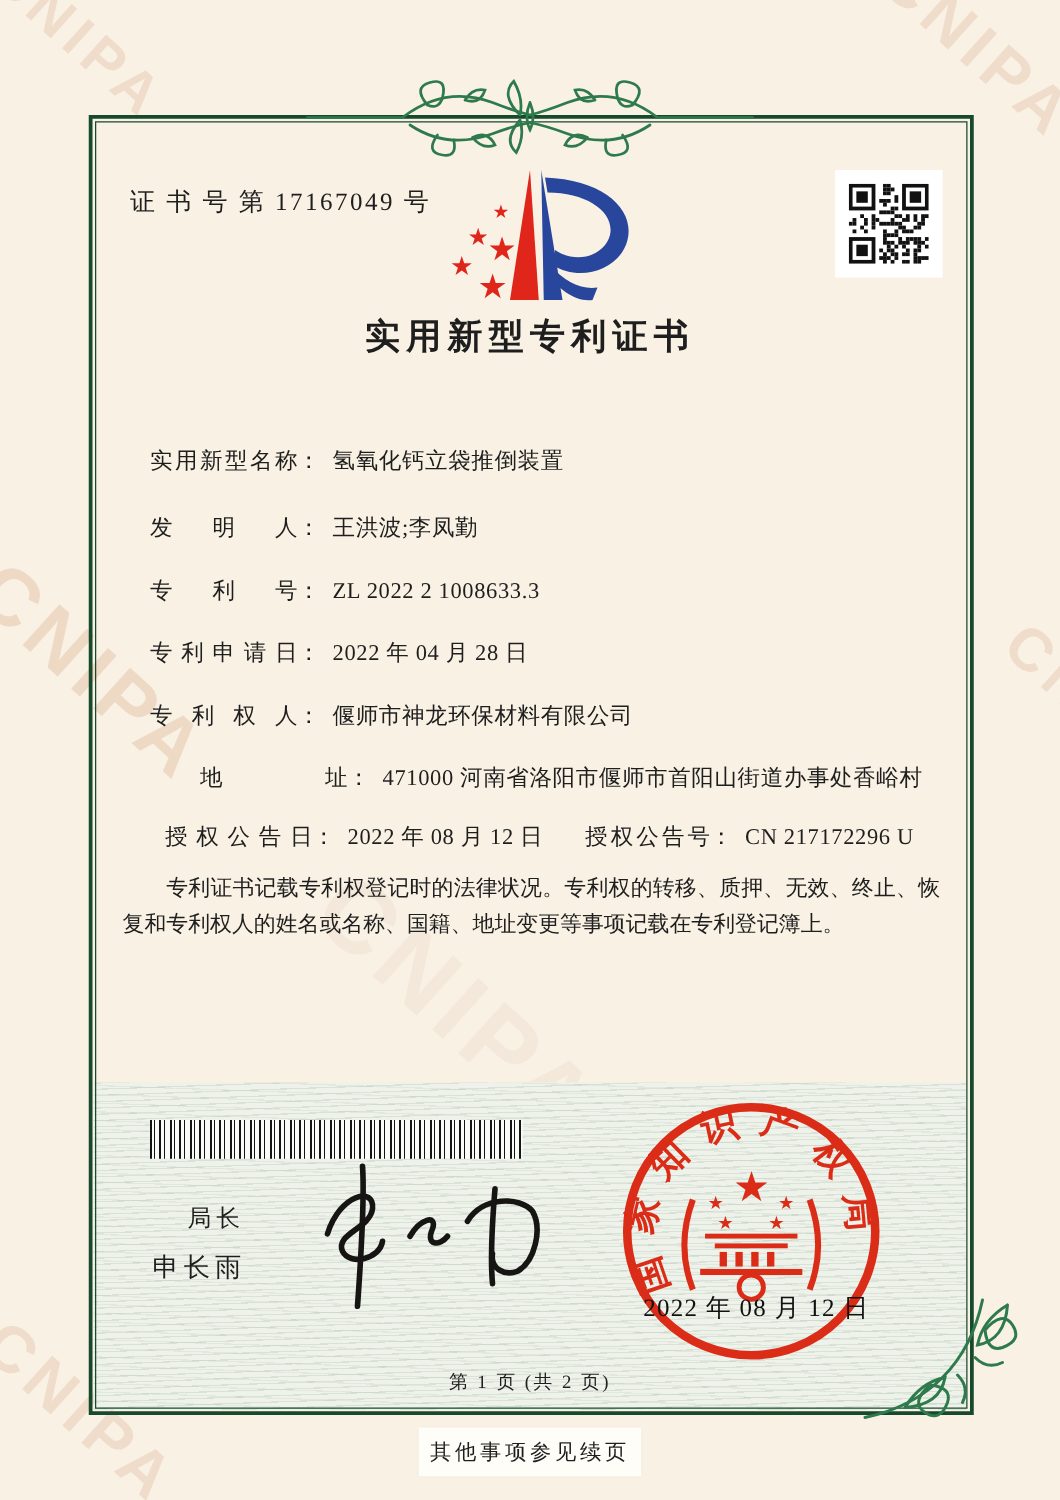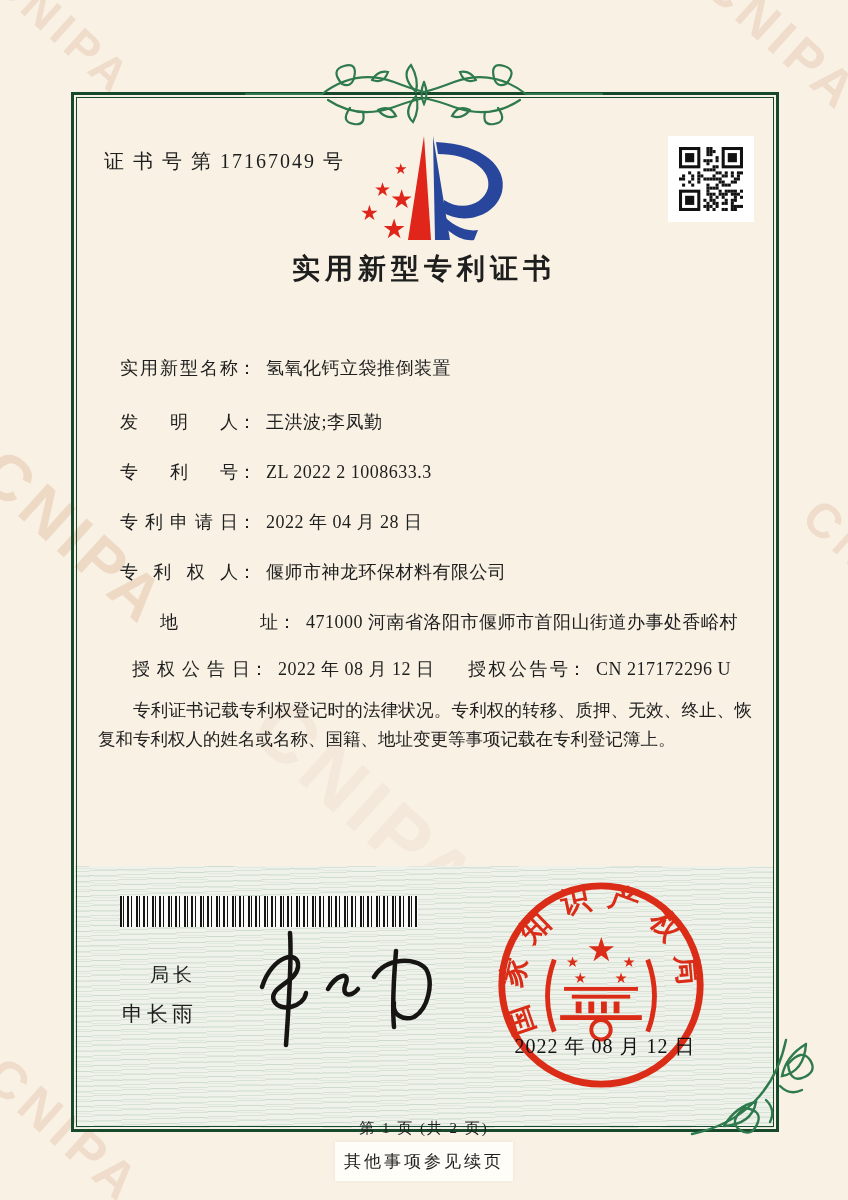--- a/index.html
+++ b/index.html
@@ -69,21 +69,21 @@
       repeating-linear-gradient(90deg,#141414 0 2px,#fbfbf8 2px 3px,#141414 3px 4px,#fbfbf8 4px 7px,#141414 7px 9px,#fbfbf8 9px 11px,#141414 11px 12px,#fbfbf8 12px 16px);
   }
   .signoff-title{position:absolute;left:122px;top:962px;font-size:19px;letter-spacing:4px;z-index:5;margin-left:28px;}
   .signoff-name{position:absolute;left:122px;top:1000px;font-size:21px;letter-spacing:4px;z-index:5;}
   .signature{position:absolute;left:232px;top:925px;z-index:6;}
   .seal{position:absolute;left:494px;top:878px;z-index:5;}
   .seal-date{
     position:absolute;left:500px;top:1033px;width:210px;text-align:center;
     font-size:20px;letter-spacing:1px;color:#111;z-index:7;white-space:nowrap;
   }
-  .page-num{position:absolute;left:0;top:1096px;width:848px;text-align:center;font-size:15px;letter-spacing:2px;z-index:5;margin-top:23px;}
+  .page-num{position:absolute;left:0;top:1096px;width:848px;text-align:center;font-size:15px;letter-spacing:2px;z-index:5;}
   .continuation{
     position:absolute;left:50%;top:1142px;transform:translateX(-50%);
     background:#fffdf8;padding:8px 9px;font-size:17px;letter-spacing:3px;z-index:5;
     box-shadow:0 0 4px rgba(0,0,0,0.05);white-space:nowrap;
   }
 </style>
 </head>
 <body>
 
 <div id="page">

